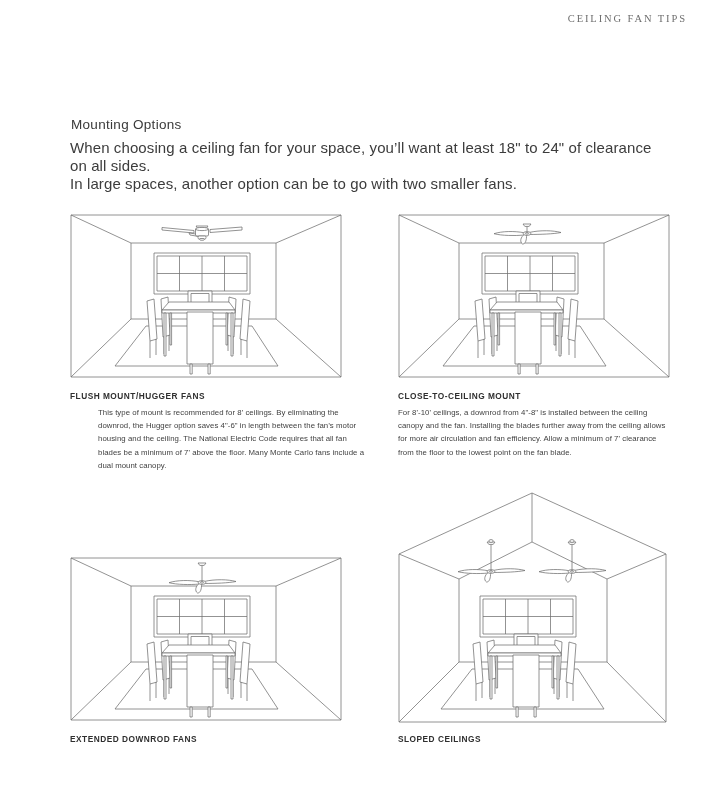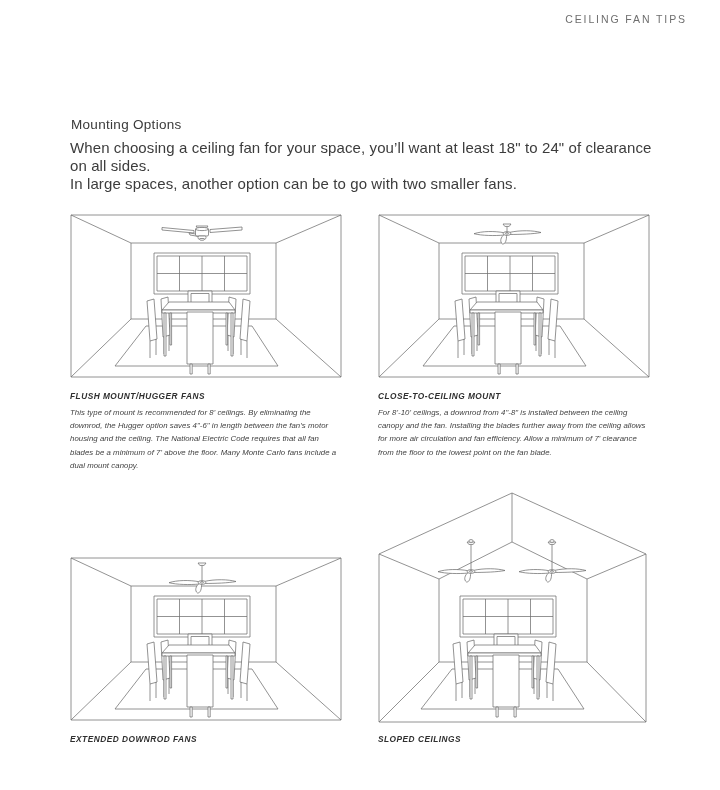--- a/index.html
+++ b/index.html
@@ -10,21 +10,21 @@
   .page-header{
     position:absolute;top:13px;right:33px;
     font-size:10.5px;letter-spacing:1.9px;color:#6e6e6e;font-weight:400;
   }
   .content{position:absolute;left:70px;top:116px;width:584px;}
   .section-title{
     margin:1px;font-size:13.5px;font-weight:400;color:#3a3a3a;letter-spacing:.3px;line-height:16px;
   }
   .intro{margin:6px 0 0;font-size:15px;line-height:18px;color:#3c3c3c;letter-spacing:.1px;}
   .grid{
-    margin-top:21px;display:grid;grid-template-columns:272px 272px;column-gap:36px;font-style:italic;
+    margin-top:21px;display:grid;grid-template-columns:272px 272px;column-gap:56px;
   }
   .tip{display:block;}
   .tip.row1{height:278px;}
   .figure{display:block;}
   .figure.r1{height:164px;margin-bottom:13px;}
   .figure.r2{height:231px;margin-bottom:11px;display:flex;align-items:flex-end;}
   .tip-title{
     margin:0 0 5px;font-size:8.3px;font-weight:700;color:#2f2f2f;letter-spacing:.5px;line-height:10px;
   }
   .tip-body{
@@ -120,41 +120,41 @@
     <g id="fansloped">
       <path d="M-4,0 H4 L2.2,2.4 H-2.2 Z" fill="#fff"></path>
       <ellipse cx="0" cy="-1" rx="2.2" ry="1.4" fill="#fff"></ellipse>
       <line x1="0" y1="2.4" x2="0" y2="28"></line>
       <use href="#fanblades" transform="translate(0,29.5)"></use>
     </g>
   </defs>
 </svg>
 
 <div class="page" style="background: rgb(255, 255, 255);">
-  <div class="page-header" style="color: rgb(110, 110, 110);">CEILING FAN TIPS</div>
+  <div class="page-header" style="color: rgb(110, 110, 110); font-family: Liberation Serif, serif;">CEILING FAN TIPS</div>
 
   <div class="content">
     <h1 class="section-title">Mounting Options</h1>
     <p class="intro">
       <span>When choosing a ceiling fan for your space, you’ll want at least 18" to 24" of clearance on all sides.</span><br>
       <span>In large spaces, another option can be to go with two smaller fans.</span>
     </p>
 
     <div class="grid">
 
       <section class="tip row1">
         <div class="figure r1">
           <svg class="art" width="272" height="164" viewBox="0 0 272 164" fill="none" stroke="#6f6f6f" stroke-width="0.75" stroke-linejoin="round">
             <use href="#roomshell"></use>
             <use href="#dining"></use>
             <use href="#fanflush" transform="translate(132,12)"></use>
           </svg>
         </div>
         <h3 class="tip-title" style="color: rgb(47, 47, 47);">FLUSH MOUNT/HUGGER FANS</h3>
-        <p class="tip-body" style="color: rgb(63, 63, 63);">This type of mount is recommended for 8' ceilings. By eliminating the downrod, the Hugger option saves 4"-6" in length between the fan’s motor housing and the ceiling. The National Electric Code requires that all fan blades be a minimum of 7' above the floor. Many Monte Carlo fans include a dual mount canopy.</p>
+        <p class="tip-body" style="color: rgb(63, 63, 63); margin-left: 28px;">This type of mount is recommended for 8' ceilings. By eliminating the downrod, the Hugger option saves 4"-6" in length between the fan’s motor housing and the ceiling. The National Electric Code requires that all fan blades be a minimum of 7' above the floor. Many Monte Carlo fans include a dual mount canopy.</p>
       </section>
 
       <section class="tip row1">
         <div class="figure r1">
           <svg class="art" width="272" height="164" viewBox="0 0 272 164" fill="none" stroke="#6f6f6f" stroke-width="0.75" stroke-linejoin="round">
             <use href="#roomshell"></use>
             <use href="#dining"></use>
             <use href="#fanshort" transform="translate(129,10)"></use>
           </svg>
         </div>

